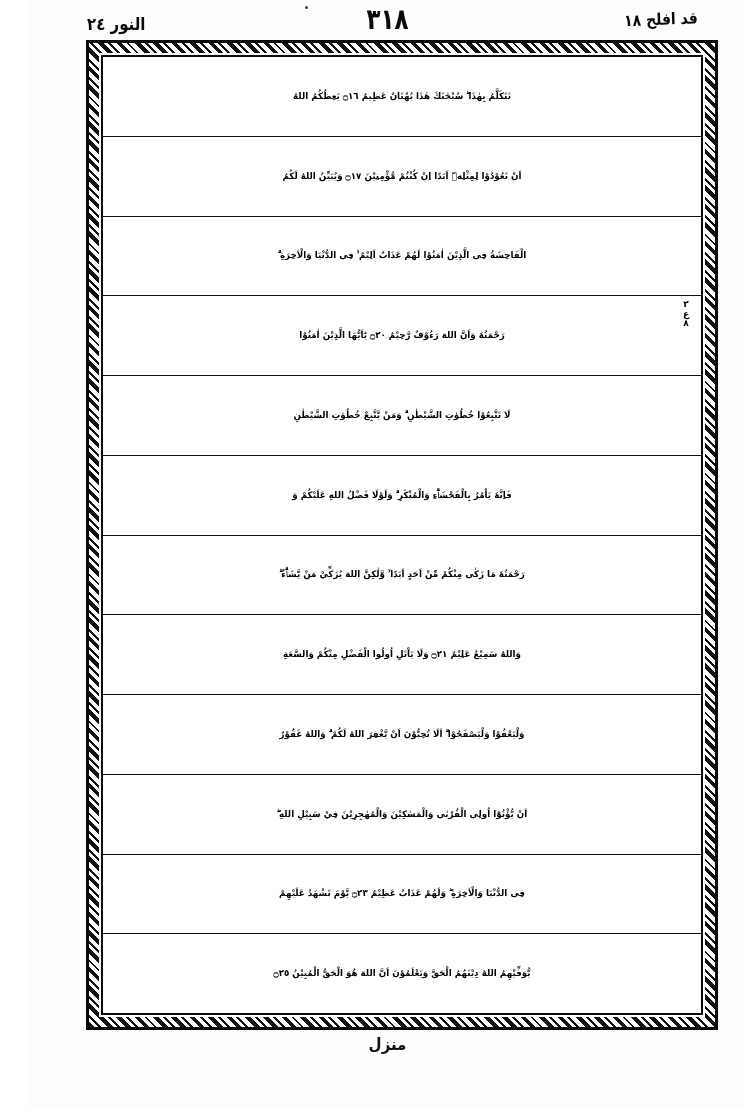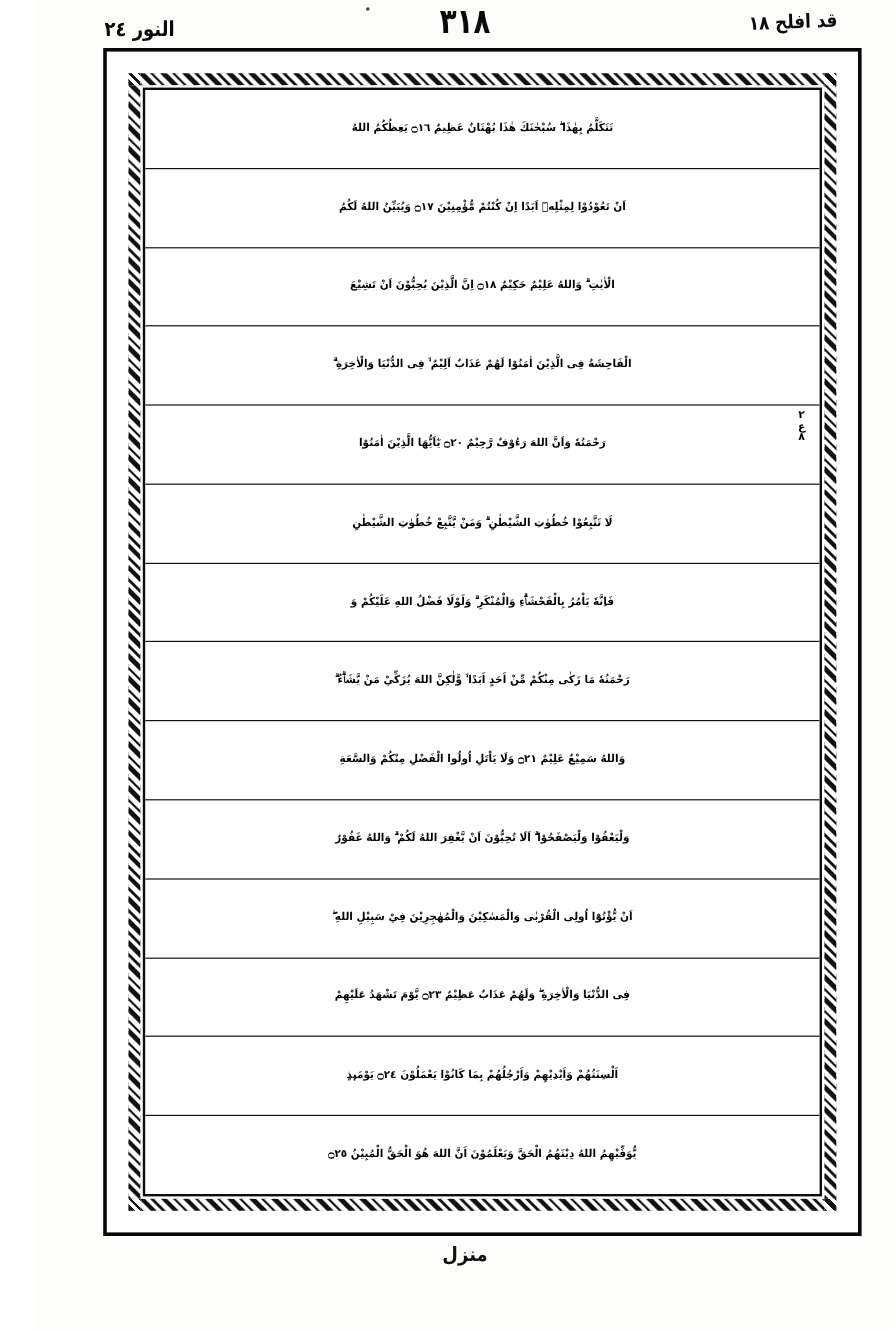--- a/index.html
+++ b/index.html
@@ -66,21 +66,21 @@
   
   .frame-outer {
     position: absolute;
     left: 57px;
     top: 40px;
     width: 632px;
     height: 990px;
     box-sizing: border-box;
     border: 3px solid #080808;
     background: #ffffff;
-    padding: 18px;
+    padding: 0;
   }
   .frame-orn {
     position: relative;
     width: 100%;
     height: 100%;
     box-sizing: border-box;
     border: 10px solid #111;
     background: #fff;
     
     border-image: repeating-linear-gradient(
@@ -193,23 +193,20 @@
       <div class="frame-inner">
 
         <div class="lines">
           <div class="qline">
             <span class="qtext" style="font-size: 9px;">تَتَكَلَّمُ بِهٰذَا ۖ سُبْحٰنَكَ هٰذَا بُهْتَانٌ عَظِيمٌ ۝١٦ يَعِظُكُمُ اللهُ</span>
           </div>
           <div class="qline">
             <span class="qtext" style="font-size: 9px;">اَنْ تَعُوْدُوْا لِمِثْلِهٖٓ اَبَدًا اِنْ كُنْتُمْ مُّؤْمِنِيْنَ ۝١٧ وَيُبَيِّنُ اللهُ لَكُمُ</span>
           </div>
           <div class="qline">
-            <span class="qtext" style="font-size: 9px;">الْاٰيٰتِ ۗ وَاللهُ عَلِيْمٌ حَكِيْمٌ ۝١٨ اِنَّ الَّذِيْنَ يُحِبُّوْنَ اَنْ تَشِيْعَ</span>
-          </div>
-          <div class="qline">
             <span class="qtext" style="font-size: 9px;">الْفَاحِشَةُ فِى الَّذِيْنَ اٰمَنُوْا لَهُمْ عَذَابٌ اَلِيْمٌ ۙ فِى الدُّنْيَا وَالْاٰخِرَةِ ۗ</span>
           </div>
           <div class="qline">
             <span class="qtext" style="font-size: 9px;">رَحْمَتُهٗ وَاَنَّ اللهَ رَءُوْفٌ رَّحِيْمٌ ۝٢٠ يٰٓاَيُّهَا الَّذِيْنَ اٰمَنُوْا</span>
             <span class="ruku" style="top:4px;">
               <span class="rk-line">٢</span>
               <span class="rk-line">ع</span>
               <span class="rk-line">٨</span>
             </span>
           </div>
@@ -228,23 +225,20 @@
           <div class="qline">
             <span class="qtext" style="font-size: 9px;">وَلْيَعْفُوْا وَلْيَصْفَحُوْا ۗ اَلَا تُحِبُّوْنَ اَنْ يَّغْفِرَ اللهُ لَكُمْ ۗ وَاللهُ غَفُوْرٌ</span>
           </div>
           <div class="qline">
             <span class="qtext" style="font-size: 9px;">اَنْ يُّؤْتُوْٓا اُولِى الْقُرْبٰى وَالْمَسٰكِيْنَ وَالْمُهٰجِرِيْنَ فِيْ سَبِيْلِ اللهِ ۖ</span>
           </div>
           <div class="qline">
             <span class="qtext" style="font-size: 9px;">فِى الدُّنْيَا وَالْاٰخِرَةِ ۖ وَلَهُمْ عَذَابٌ عَظِيْمٌ ۝٢٣ يَّوْمَ تَشْهَدُ عَلَيْهِمْ</span>
           </div>
           <div class="qline">
-            <span class="qtext" style="font-size: 9px;">اَلْسِنَتُهُمْ وَاَيْدِيْهِمْ وَاَرْجُلُهُمْ بِمَا كَانُوْا يَعْمَلُوْنَ ۝٢٤ يَوْمَىِٕذٍ</span>
-          </div>
-          <div class="qline">
             <span class="qtext" style="font-size: 9px;">يُّوَفِّيْهِمُ اللهُ دِيْنَهُمُ الْحَقَّ وَيَعْلَمُوْنَ اَنَّ اللهَ هُوَ الْحَقُّ الْمُبِيْنُ ۝٢٥</span>
           </div>
         </div>
 
       </div>
     </div>
   </div>
 
   <div class="manzil">منزل</div>
 

